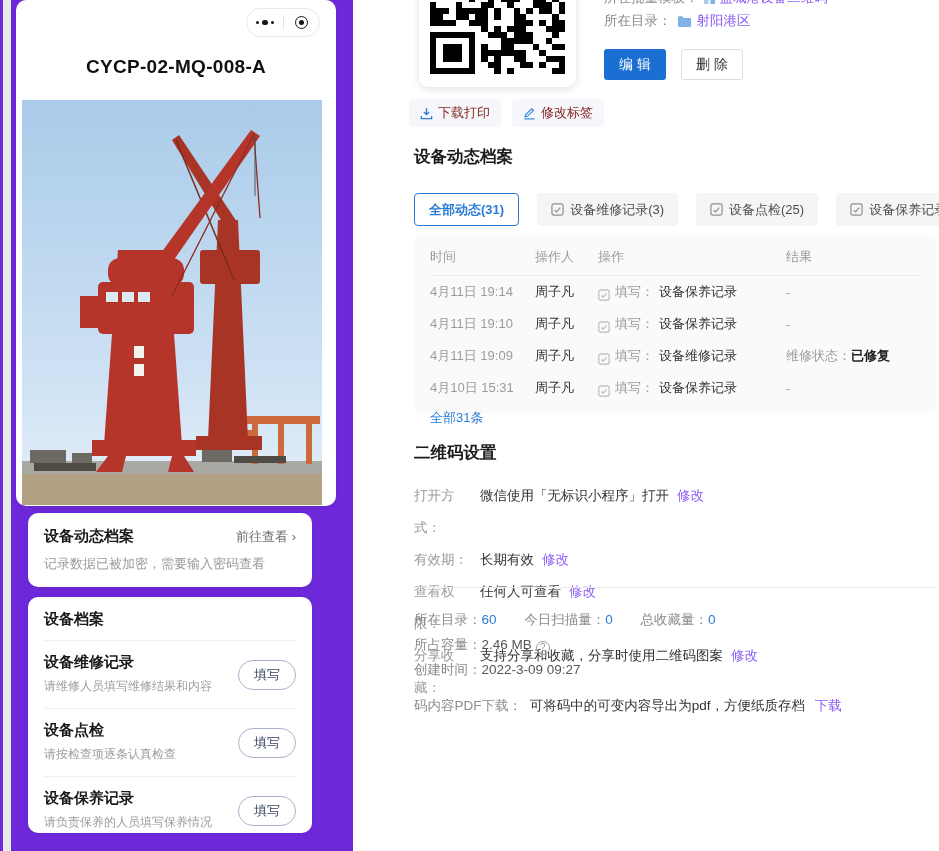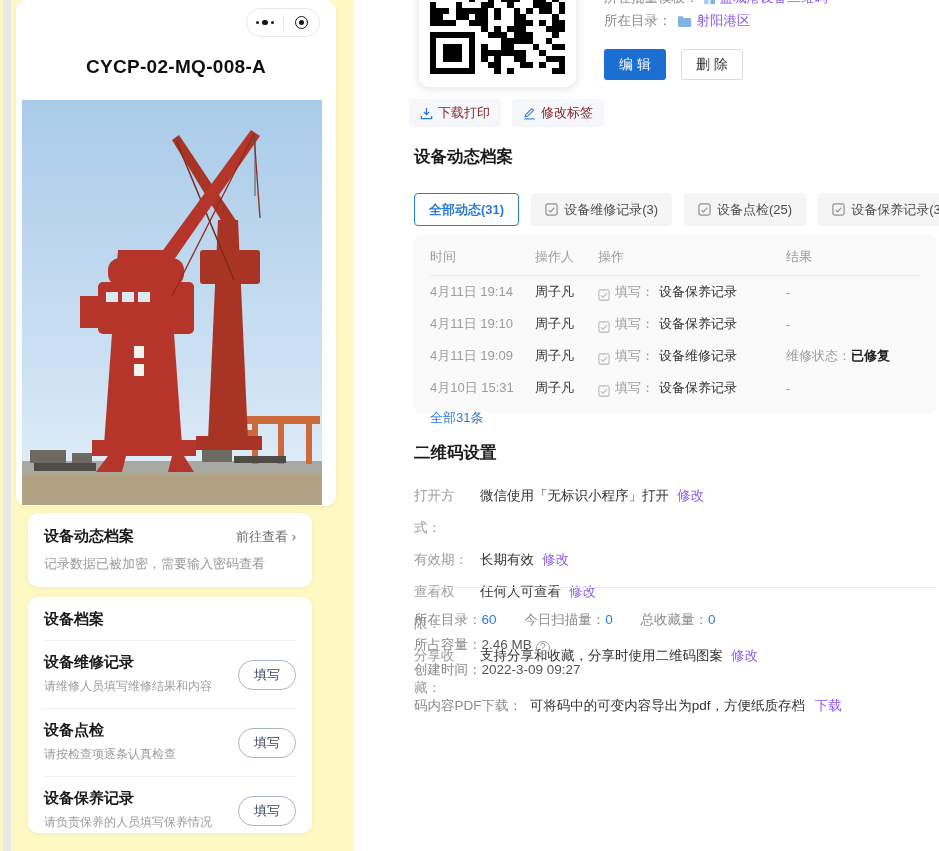--- a/index.html
+++ b/index.html
@@ -2,21 +2,21 @@
 <html><head>
 <meta charset="utf-8">
 <style>
   * { margin:0; padding:0; box-sizing:border-box; }
   html,body { width:939px; height:851px; overflow:hidden; background:#fff;
     font-family:"Liberation Sans","DejaVu Sans",sans-serif; color:#333; }
   body { position:relative; }
 
   
   .left-panel { position:absolute; left:0; top:0; width:364px; height:851px;
-    background:#fef9c3; border-right:5px solid #15803d; }
+    background:#6d28d9; border-right:5px solid #15803d; }
   .scroll-strip { position:absolute; left:3px; top:0; width:8px; height:851px;
     background:#e9e9ea; }
   .phone-card-top { position:absolute; left:16px; top:0; width:320px; height:506px;
     background:#fff; border-radius:10px; box-shadow:0 1px 5px rgba(0,0,0,0.06); }
   .capsule { position:absolute; right:16px; top:8px; width:74px; height:29px;
     background:#fff; border:1px solid #e9e9e9; border-radius:15px;
     display:flex; align-items:center; }
   .capsule-half { flex:1; display:flex; align-items:center; justify-content:center; gap:3px; }
   .capsule-divider { width:1px; height:15px; background:#e6e6e6; }
   .dot { width:3.5px; height:3.5px; border-radius:50%; background:#161616; }
@@ -61,21 +61,21 @@
   .btn-edit { width:62px; height:31px; line-height:31px; text-align:center;
     background:#1b6ed2; color:#fff; font-size:14px; border-radius:3px; border:none; cursor:pointer; }
   .btn-delete { width:62px; height:31px; line-height:29px; text-align:center;
     background:#fff; color:#333; font-size:14px; border:1px solid #dcdcdc; border-radius:3px; cursor:pointer; }
   .dl-row { position:absolute; left:56px; top:99px; display:flex; gap:11px; }
   .link-chip { display:flex; align-items:center; gap:5px; background:#f5f7fa;
     color:#7f1d1d; font-size:13px; padding:5px 11px; border-radius:4px; cursor:pointer; }
 
   .records { position:absolute; left:61px; top:146px; width:522px; }
   .section-heading { font-size:16.5px; font-weight:bold; color:#1a1a1a; }
-  .tabs { display:flex; gap:12px; margin-top:25px; }
+  .tabs { display:flex; gap:18px; margin-top:25px; }
   .tab { height:33px; display:flex; align-items:center; gap:6px; padding:0 14px;
     border-radius:4px; background:#f5f5f6; color:#4c4c4c; font-size:13px; cursor:pointer;
     white-space:nowrap; }
   .tab.active { background:#fff; border:1px solid #2a7cd5; color:#2a7cd5; font-weight:bold; }
 
   .log-table { margin-top:9px; background:#fafafa; border-radius:6px;
     padding:2px 16px 8px; height:178px; }
   table { width:100%; border-collapse:collapse; }
   th { text-align:left; color:#9b9b9b; font-weight:normal; font-size:13px;
     padding:11px 0 9px; border-bottom:1px solid #ececec; }

